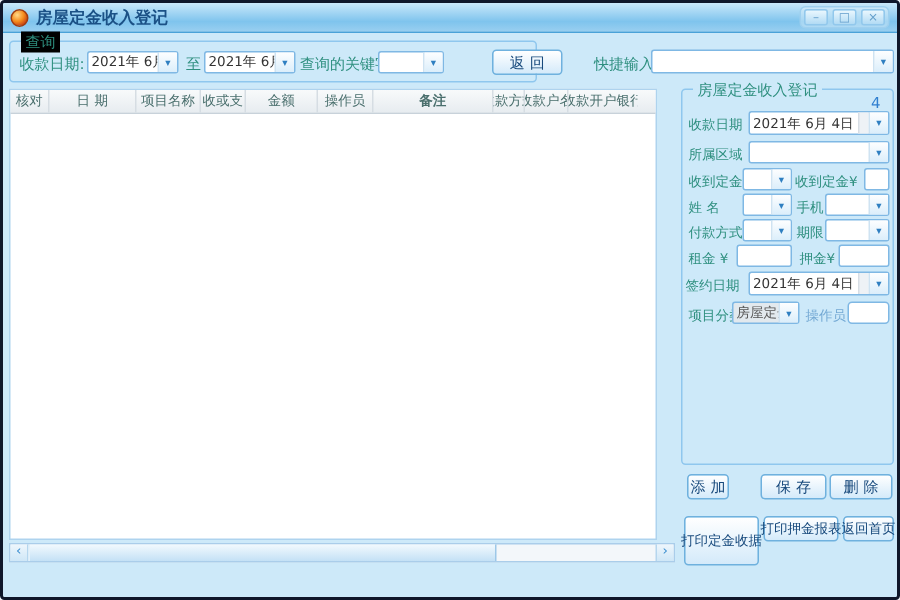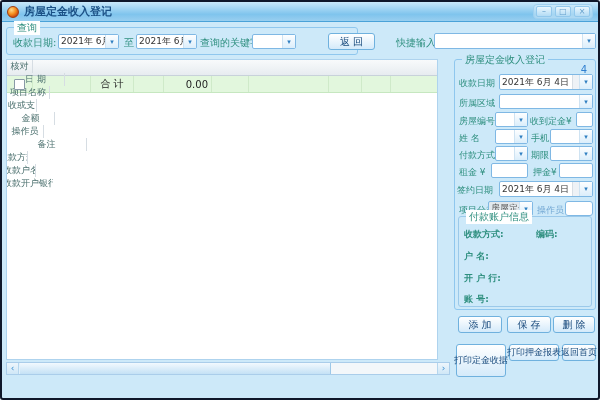--- a/index.html
+++ b/index.html
@@ -16,21 +16,21 @@
     border:1px solid #a03c10; margin-right:5px; flex:none; }
   .title { font-size:11px; font-weight:bold; color:#1b5186; }
   .winbtns { margin-left:auto; display:flex; gap:3px; background:rgba(255,255,255,.3);
     border:1px solid #9fd0ef; border-radius:4px; padding:1px 2px; }
   .winbtn { width:16px; height:11px; border-radius:2px; border:1px solid #92c8ec;
     background:linear-gradient(#eaf7fe,#b2dbf4); color:#649fcb; font-size:8px;
     line-height:9px; text-align:center; }
 
   
   .grp { position:absolute; border:1px solid #8fc7ee; border-radius:3px; }
-  .legend { position:absolute; top:-7px; left:7px; background:#ffffff;
+  .legend { position:absolute; top:-7px; left:7px; background:#000000;
     padding:0 3px; font-size:10px; color:#2e8f7f; white-space:nowrap; }
 
   .lbl { position:absolute; font-size:10px; color:#2e8f7f; white-space:nowrap; }
   .lbl.small { font-size:9px; }
   .lbl.dim { color:#74a9d4; }
 
   .combo { position:absolute; background:#fff; border:1px solid #7fb8e4;
     border-radius:2px; font-size:9px; color:#333; display:flex; align-items:center; }
   .combo .txt { flex:1; padding:0 2px; white-space:nowrap; overflow:hidden; }
   .combo .cal { width:7px; align-self:stretch; background:#eef2f6; border-left:1px solid #d7dee5; }
@@ -44,21 +44,21 @@
 
   .btn { position:absolute; background:linear-gradient(#ffffff,#d4eafa);
     border:1px solid #6fb1de; border-radius:3px; color:#17497c; font-size:10px;
     display:flex; align-items:center; justify-content:center; white-space:nowrap; }
   .btn.sm { font-size:9px; }
 
   
   .table-region { position:absolute; left:4px; top:57px; width:432px; height:301px;
     background:#fff; border:1px solid #aed3ee; }
   .thead { display:flex; height:16px; background:linear-gradient(#f8fafb,#e7ecf0);
-    border-bottom:1px solid #c8d2da;flex-direction:column; }
+    border-bottom:1px solid #c8d2da; }
   .th { font-size:9px; color:#4a6f6d; border-right:1px solid #d6dde3; display:flex;
     align-items:center; justify-content:center; white-space:nowrap; overflow:hidden; flex:none; }
   .trow { display:flex; height:17px; background:#e2f7dd; border-bottom:1px solid #c6e7c0; }
   .td { border-right:1px solid #cfeac9; font-size:10px; color:#222; display:flex;
     align-items:center; justify-content:center; overflow:hidden; flex:none; }
   .td.amount { justify-content:flex-end; padding-right:3px; }
   .cb { width:11px; height:11px; background:#fff; border:1px solid #8a9aa8; border-radius:1px; }
 
   
   .hscroll { position:absolute; left:4px; top:360px; width:444px; height:13px;
@@ -115,38 +115,24 @@
   </div>
 
   <div class="table-region">
     <div class="thead">
       <div class="th" style="width:26px;">核对</div>
       <div class="th" style="width:58px;">日 期</div>
       <div class="th" style="width:43px;">项目名称</div>
       <div class="th" style="width:30px;">收或支</div>
       <div class="th" style="width:48px;">金额</div>
       <div class="th" style="width:37px;">操作员</div>
-      <div class="th" style="width:80px;">备注</div>
+      <div class="th" style="width:80px;font-weight:bold;">备注</div>
       <div class="th" style="width:21px;">收款方式</div>
       <div class="th" style="width:29px;">收款户名</div>
       <div class="th" style="width:46px; border-right:none;">收款开户银行</div>
-    </div>
-    <div class="trow">
-      <div class="td" style="width:26px;">
-        <div class="cb"></div>
-      </div>
-      <div class="td" style="width:58px;"></div>
-      <div class="td" style="width:43px;">合 计</div>
-      <div class="td" style="width:30px;"></div>
-      <div class="td amount" style="width:48px;">0.00</div>
-      <div class="td" style="width:37px;"></div>
-      <div class="td" style="width:80px;"></div>
-      <div class="td" style="width:33px;"></div>
-      <div class="td" style="width:29px;"></div>
-      <div class="td" style="width:46px; border-right:none;"></div>
     </div>
   </div>
 
   <div class="hscroll">
     <div class="sarrow left">‹</div>
     <div class="sthumb"></div>
     <div class="sarrow right">›</div>
   </div>
 
   <div class="grp" style="left:452px; top:57px; width:142px; height:251px;">
@@ -159,21 +145,21 @@
       <span class="cal"></span>
       <span class="arr">▾</span>
     </div>
 
     <span class="lbl small" style="left:4px; top:37px;">所属区域</span>
     <div class="combo" style="left:44px; top:34px; width:94px; height:15px;">
       <span class="txt"></span>
       <span class="arr">▾</span>
     </div>
 
-    <span class="lbl small" style="left:4px; top:55px;">房屋编号</span>
+    <span class="lbl small" style="left:4px; top:55px;">收到定金</span>
     <div class="combo" style="left:40px; top:52px; width:33px; height:15px;">
       <span class="txt"></span>
       <span class="arr">▾</span>
     </div>
     <span class="lbl small" style="left:75px; top:55px;">收到定金¥</span>
     <input class="tbx" style="left: 121px; top: 52px; width: 17px; height: 15px;">
 
     <span class="lbl small" style="left:4px; top:72px;">姓  名</span>
     <div class="combo" style="left:40px; top:69px; width:33px; height:15px;">
       <span class="txt"></span>
@@ -209,30 +195,22 @@
     </div>
 
     <span class="lbl small" style="left:4px; top:144px;">项目分类</span>
     <div class="combo disabled" style="left:33px; top:141px; width:45px; height:15px;">
       <span class="txt">房屋定金</span>
       <span class="arr">▾</span>
     </div>
     <span class="lbl small dim" style="left:82px; top:144px;">操作员</span>
     <input class="tbx" style="left: 110px; top: 141px; width: 28px; height: 15px; border-radius: 3px;">
 
-    <div class="grp" style="left:3px; top:156px; width:134px; height:91px; border-color:#9bc9ea;">
-      <span class="legend">付款账户信息</span>
-      <span class="lbl small" style="left:5px; top:11px; font-weight:bold;">收款方式:</span>
-      <span class="lbl small" style="left:77px; top:11px; font-weight:bold;">编码:</span>
-      <span class="lbl small" style="left:5px; top:33px; font-weight:bold;">户  名:</span>
-      <span class="lbl small" style="left:5px; top:55px; font-weight:bold;">开 户 行:</span>
-      <span class="lbl small" style="left:5px; top:76px; font-weight:bold;">账  号:</span>
-    </div>
-  </div>
-
-  <div class="btn" style="left:456px; top:314px; width:44px; height:17px;">添 加</div>
+  </div>
+
+  <div class="btn" style="left:456px; top:314px; width:28px; height:17px;">添 加</div>
   <div class="btn" style="left:505px; top:314px; width:44px; height:17px;">保 存</div>
   <div class="btn" style="left:551px; top:314px; width:42px; height:17px;">删 除</div>
   <div class="btn sm" style="left:454px; top:342px; width:50px; height:33px;">打印定金收据</div>
   <div class="btn sm" style="left:507px; top:342px; width:50px; height:17px;">打印押金报表</div>
   <div class="btn sm" style="left:560px; top:342px; width:34px; height:17px;">返回首页</div>
 
 </div>
 
 </body></html>

